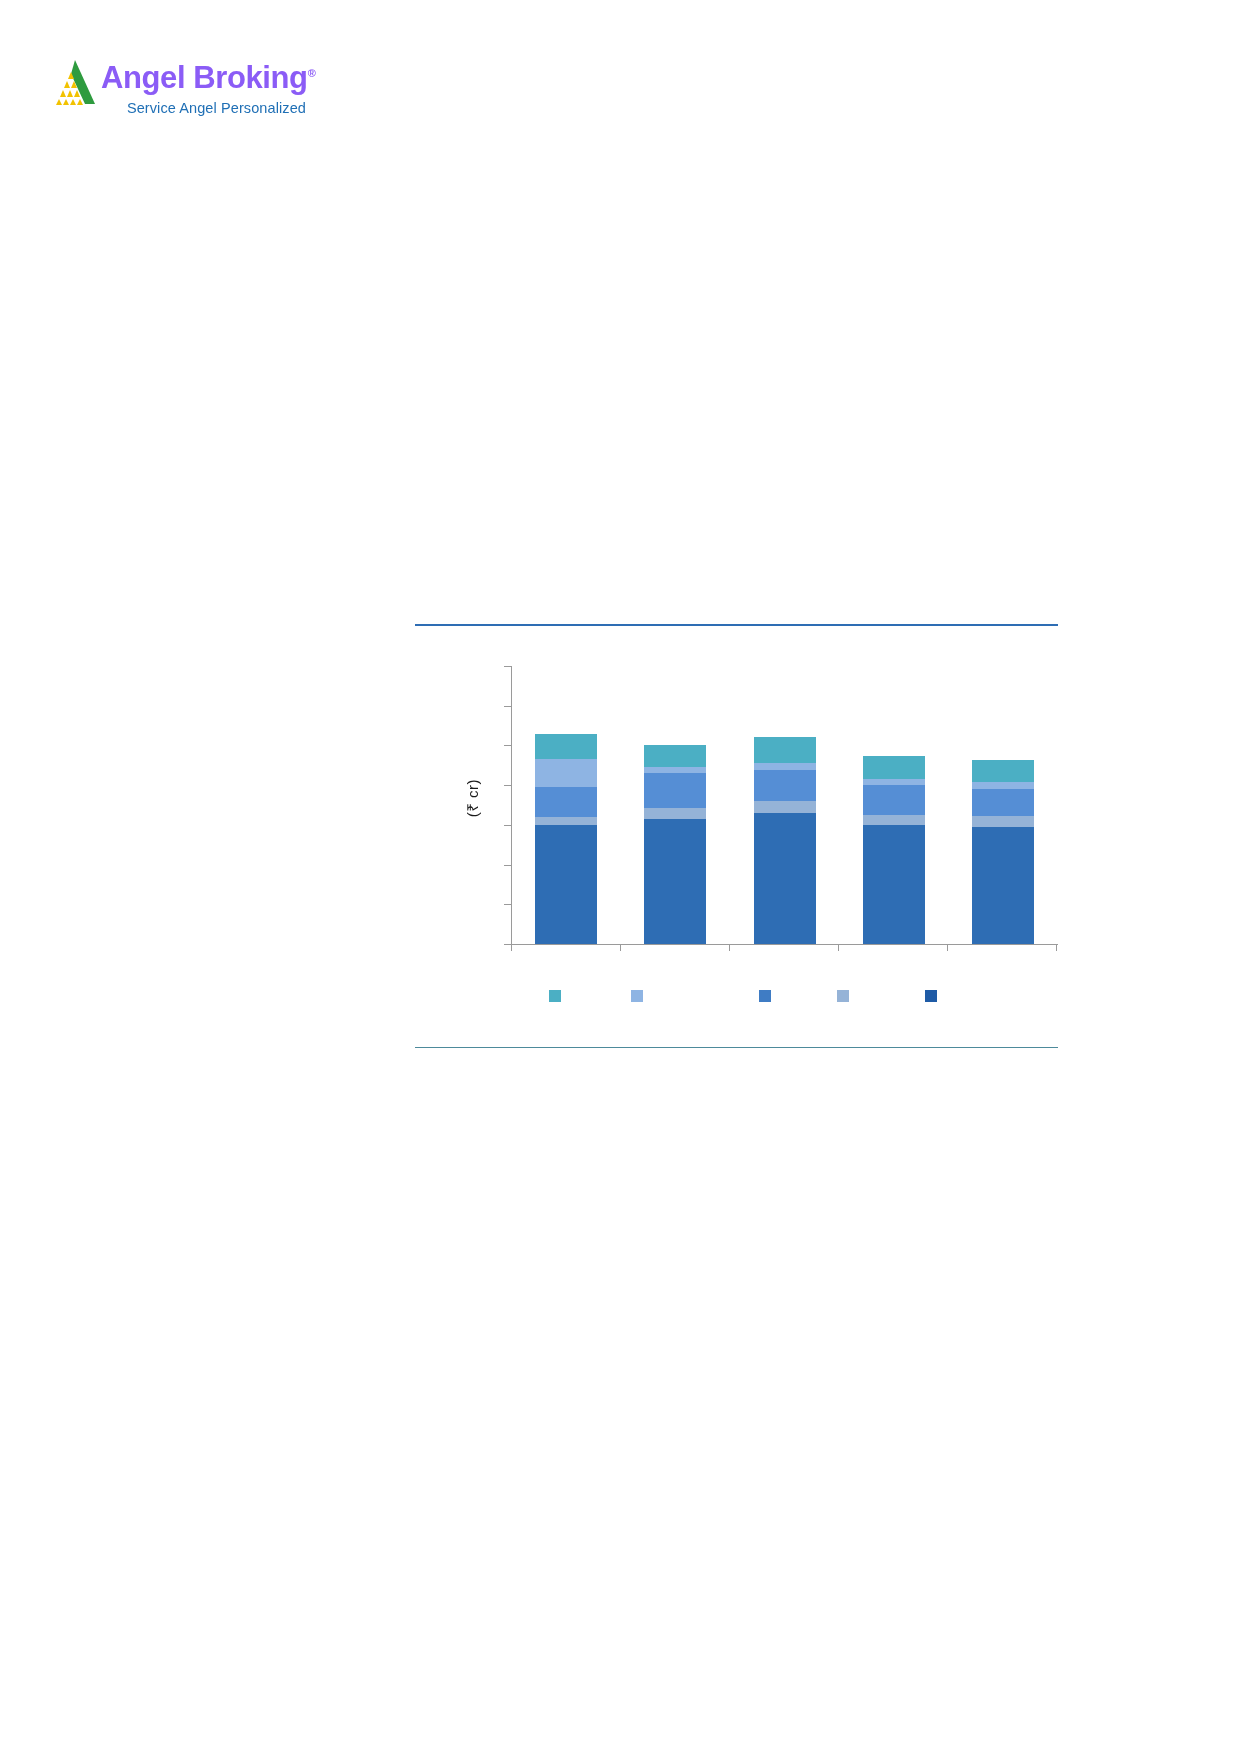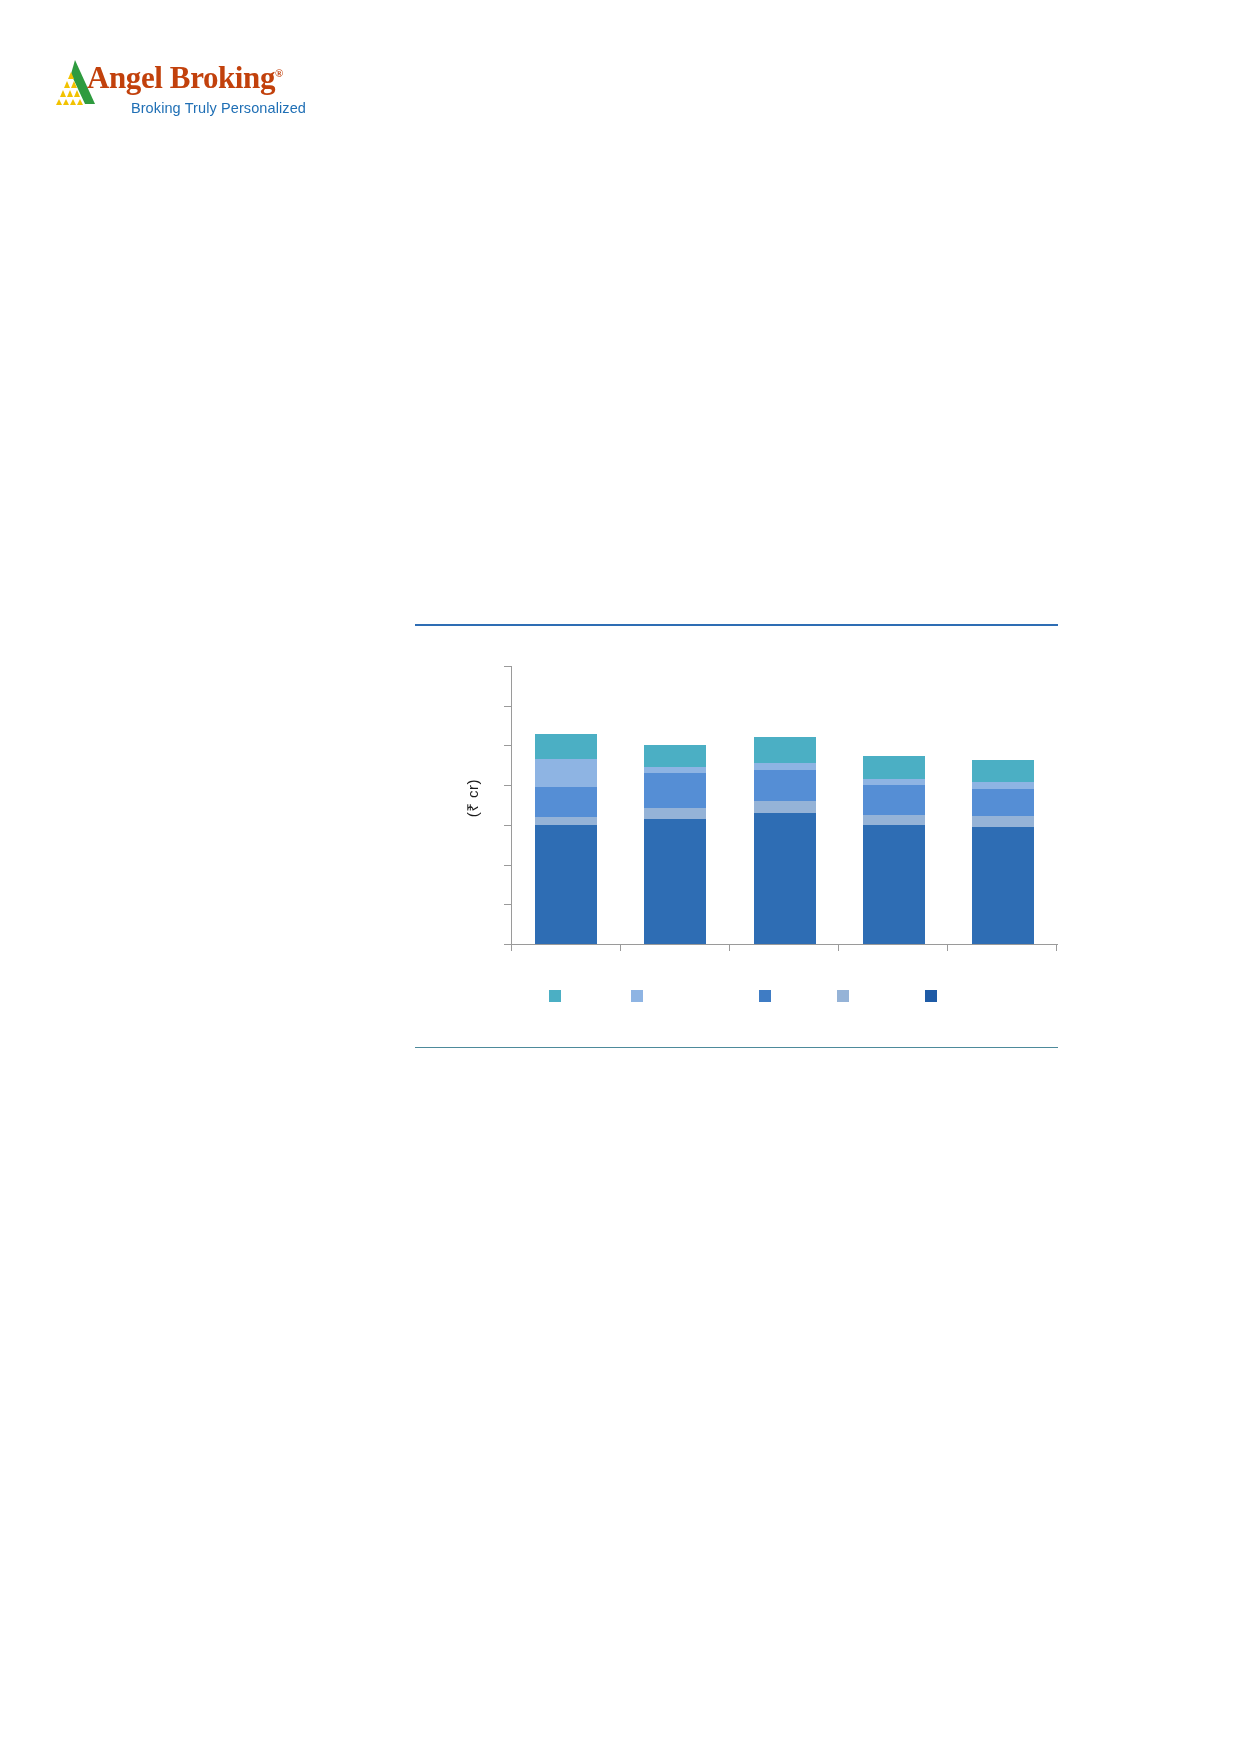--- a/index.html
+++ b/index.html
@@ -14,27 +14,26 @@
   
   .logo-block{
     position:absolute;left:45px;top:56px;
     width:260px;height:70px;
   }
   .logo-mark{
     position:absolute;left:0;top:2px;
     width:52px;height:48px;
   }
   .logo-wordmark{
-    position:absolute;left:42px;top:6px;
+    position:absolute;left:56px;top:6px;
     font-size:31px;font-weight:bold;
-    color:#c2410c;
+    color:#8b5cf6;
     letter-spacing:-0.4px;
     line-height:1;
     white-space:nowrap;
-    font-family:Liberation Serif, serif;
   }
   .logo-reg{
     font-size:11px;
     vertical-align:super;
     font-weight:bold;
   }
   .logo-tagline{
     position:absolute;left:76px;top:44px;
     width:185px;
     text-align:right;
@@ -159,21 +158,21 @@
           <polygon points="28,41 31,47 25,47"></polygon>
           <polygon points="35,41 38,47 32,47"></polygon>
       </g>
     </svg>
   </div>
 
   <div class="logo-wordmark">
     <span>Angel Broking</span><span class="logo-reg">®</span>
   </div>
 
-  <div class="logo-tagline">Broking Truly Personalized</div>
+  <div class="logo-tagline">Service Angel Personalized</div>
 </div>
 
 <div class="chart-panel">
 
   <div class="rule-top"></div>
   <div class="rule-bottom"></div>
 
   <div class="plot-wrap">
 
     <div class="yaxis-label">(₹ cr)</div>

